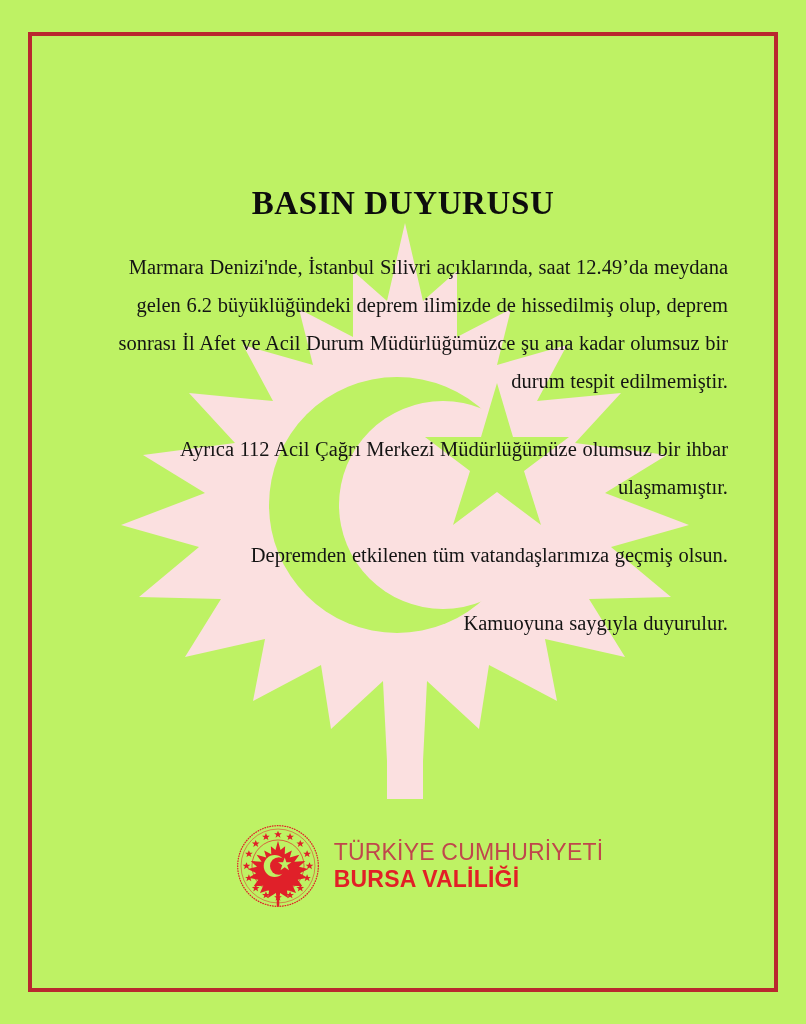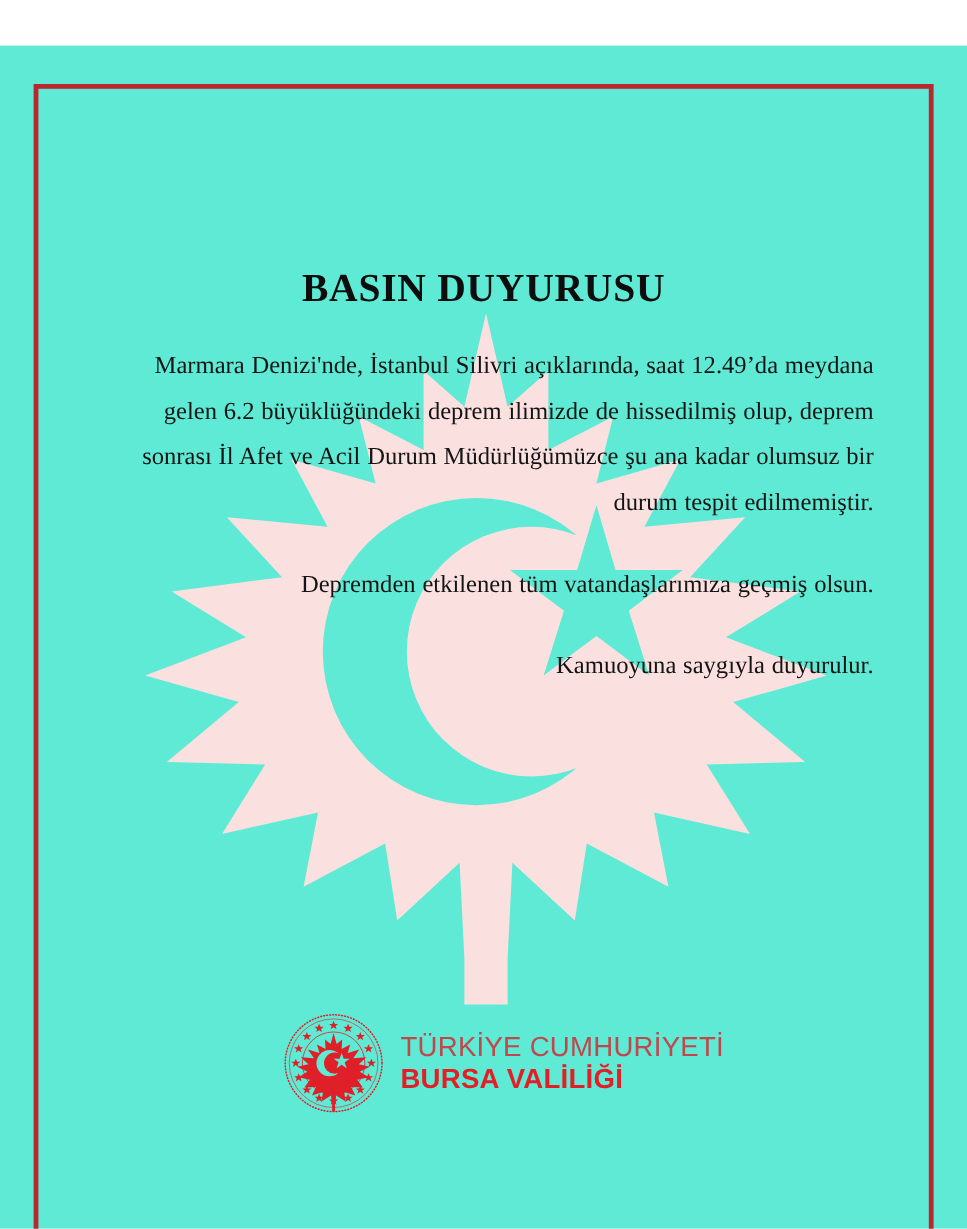--- a/index.html
+++ b/index.html
@@ -14,22 +14,21 @@
     position: relative;
     overflow: hidden;
     font-family: "Liberation Serif", "DejaVu Serif", serif;
     color: #111111;
   }
 
   
   #page {
     position: absolute;
     inset: 0;
-    background: #5eead4;
-    margin-top: 38px;
+    background: #bef264;
   }
   #border-frame {
     position: absolute;
     left: 28px;
     top: 32px;
     width: 750px;
     height: 960px;
     border: 4px solid #b9282e;
     box-sizing: border-box;
     background: transparent;
@@ -85,21 +84,21 @@
     text-align: right;
     word-spacing: 0.5px;
   }
   .para.single { margin-bottom: 30px; }
 
   
   #logo-block {
     position: absolute;
     left: 0;
     right: 0;
-    top: 806px;
+    top: 824px;
     display: flex;
     justify-content: center;
     align-items: center;
     gap: 14px;
     padding-left: 33px;
   }
   #emblem {
     width: 84px;
     height: 84px;
     flex: 0 0 auto;
@@ -172,20 +171,21 @@
   </div>
 
   <div id="border-frame"></div>
 
   <div id="content">
 
     <h1 id="doc-title">BASIN DUYURUSU</h1>
 
     <div id="body-text">
       <p class="para">Marmara Denizi'nde, İstanbul Silivri açıklarında, saat 12.49’da meydana gelen 6.2 büyüklüğündeki deprem ilimizde de hissedilmiş olup, deprem sonrası İl Afet ve Acil Durum Müdürlüğümüzce şu ana kadar olumsuz bir durum tespit edilmemiştir.</p>
+      <p class="para">Ayrıca 112 Acil Çağrı Merkezi Müdürlüğümüze olumsuz bir ihbar ulaşmamıştır.</p>
       <p class="para single">Depremden etkilenen tüm vatandaşlarımıza geçmiş olsun.</p>
       <p class="para single">Kamuoyuna saygıyla duyurulur.</p>
     </div>
 
     <div id="logo-block">
 
       <div id="emblem">
         <svg viewBox="0 0 200 200" xmlns="http://www.w3.org/2000/svg" aria-hidden="true">
           <defs>
 

